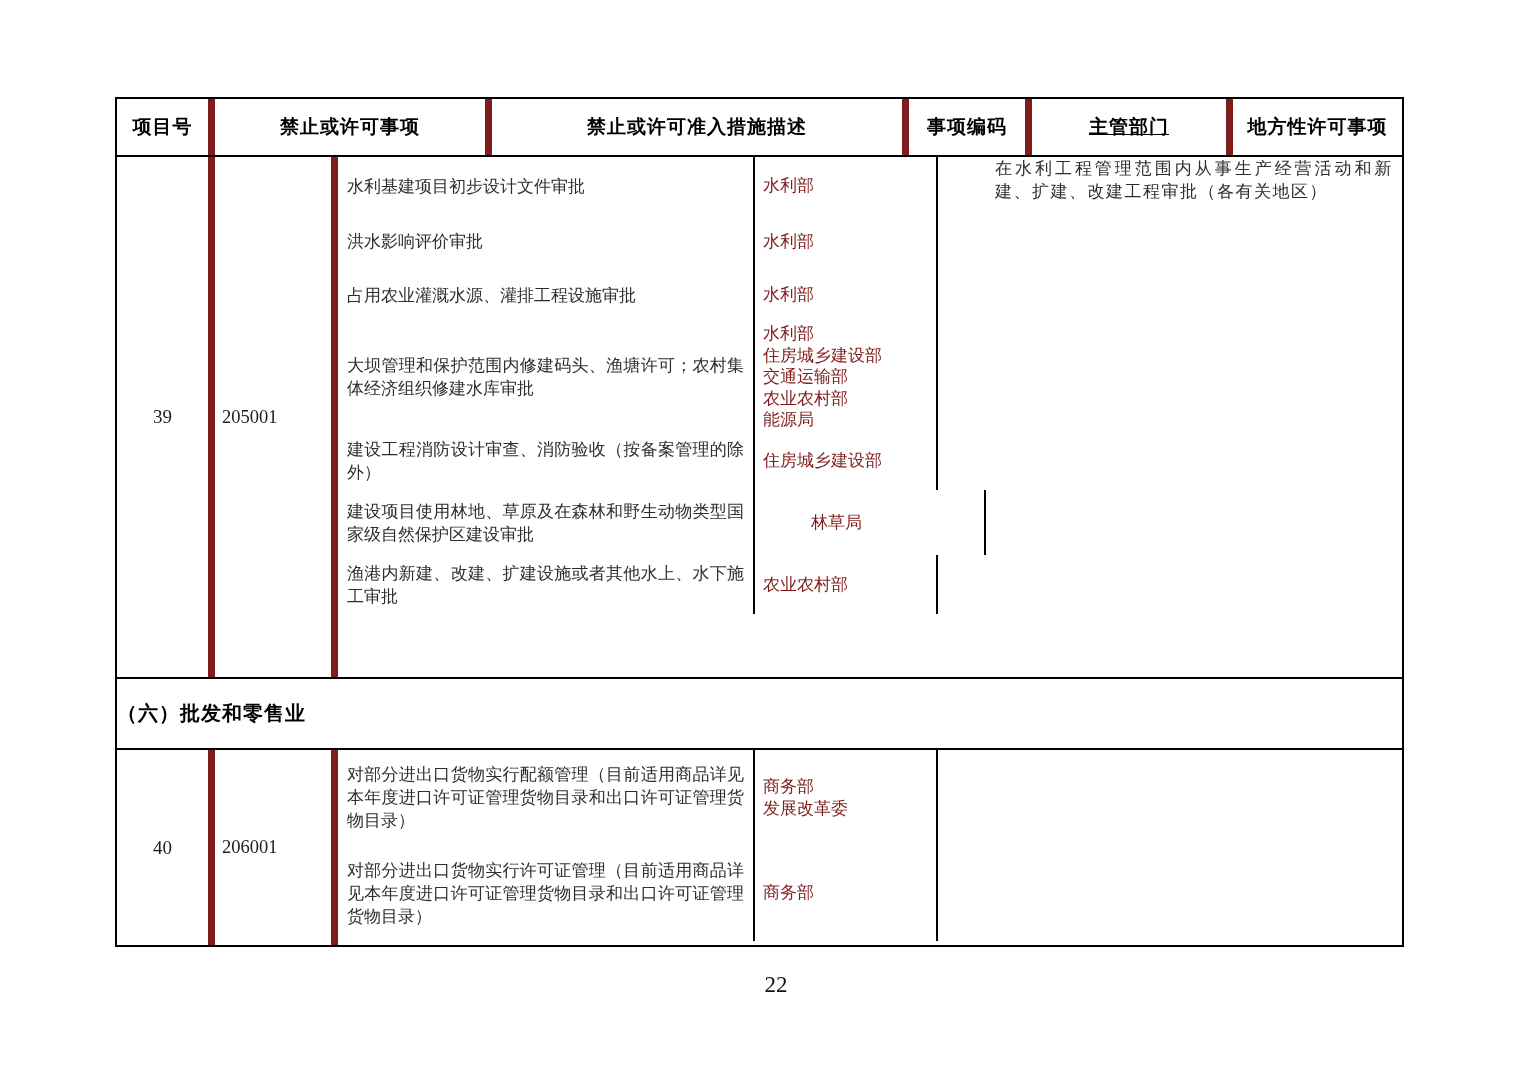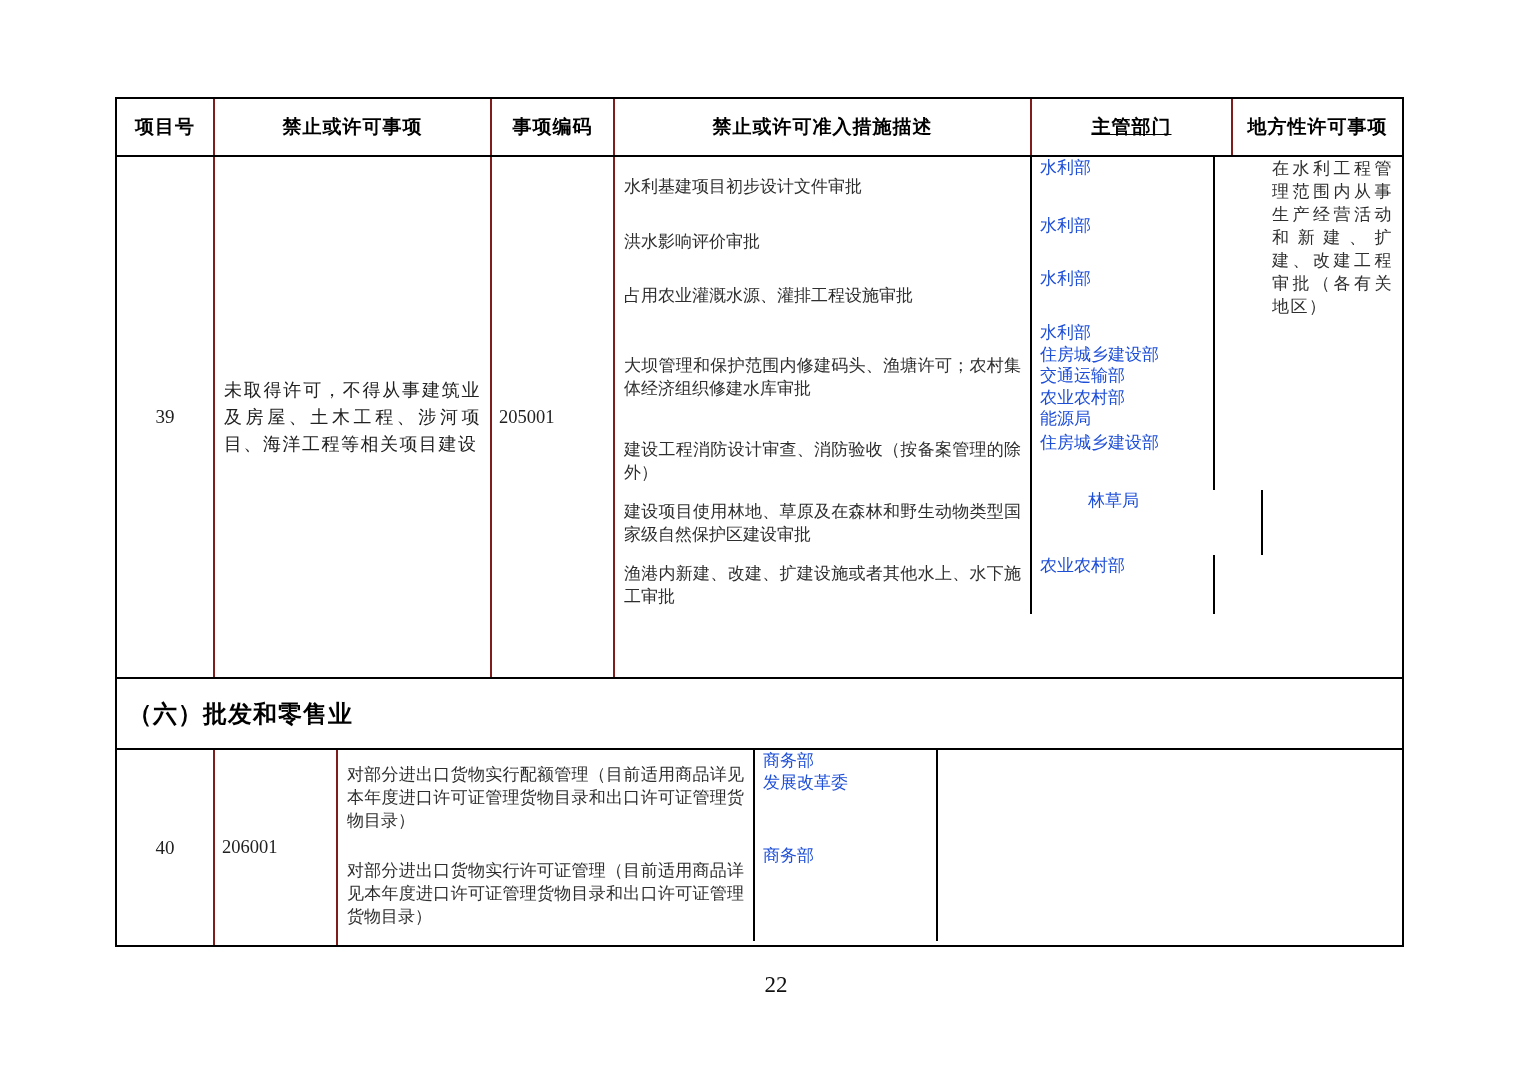--- a/index.html
+++ b/index.html
@@ -19,21 +19,21 @@
     flex-direction: column;
     background: #fff;
   }
   .tr { display: flex; flex: none; }
   .header-row { height: 58px; border-bottom: 2px solid #000; }
   .th {
     display: flex; align-items: center; justify-content: center;
     font-weight: bold; font-size: 19px; color: #000;
     letter-spacing: 1px;
   }
-  .cell { border-right: 2px solid #7f1d1d; }
+  .cell { border-right: 7px solid #7f1d1d; }
   .last { border-right: none; }
   .c1 { width: 98px;  flex: none; }
   .c2 { width: 277px; flex: none; }
   .c3 { width: 123px; flex: none; }
   .c4 { width: 417px; flex: none; }
   .c5 { width: 201px; flex: none; text-decoration: underline; }
   .c6 { flex: 1 1 auto; }
   .body-row { border-bottom: 2px solid #000; }
   .body-row:last-child { border-bottom: none; }
   .center-cell {
@@ -60,65 +60,61 @@
     border-right: 2px solid #000;
     display: flex; align-items: center;
     font-size: 17px; line-height: 23px;
     padding: 0 9px;
     color: #2e2e2e;
   }
   .m-desc .jtext { text-align: justify; text-justify: inter-character; width: 100%; }
   .m-dept {
     width: 183px; flex: none;
     border-right: 2px solid #000;
-    display: flex; flex-direction: column; justify-content: flex-start;
+    display: flex; flex-direction: column; justify-content: center;
     font-size: 17px; line-height: 21.5px;
     padding: 0 8px;
-    color: #1d4ed8;
+    color: #7f1d1d;
   }
   .local-cell {
     display: flex; align-items: flex-start;
     font-size: 17px; line-height: 23px;
     padding: 0 9px;
     color: #2e2e2e;
   }
   .section-row {
     height: 71px;
     border-bottom: 2px solid #000;
     display: flex; align-items: center;
-    font-weight: bold; font-size: 24px; color: #000;
-    padding-left: 11px;
+    font-weight: bold; font-size: 20px; color: #000;
     letter-spacing: 1px;
   }
   .page-number {
     position: absolute;
     left: 16px; top: 972px; width: 100%;
     text-align: center;
     font-size: 23px; color: #111;
   }
 </style>
 </head>
 <body>
 
 <div class="doc-table">
 
   <div class="tr header-row">
     <div class="th cell c1">项目号</div>
     <div class="th cell c2">禁止或许可事项</div>
+    <div class="th cell c4">禁止或许可准入措施描述</div>
     <div class="th cell c3">事项编码</div>
-    <div class="th cell c4">禁止或许可准入措施描述</div>
     <div class="th cell c5">主管部门</div>
     <div class="th cell c6 last">地方性许可事项</div>
   </div>
 
   <div class="tr body-row" style="height:522px;">
     <div class="cell c1 center-cell">39</div>
-    <div class="cell c2 item-cell">
-      <div class="jtext">未取得许可，不得从事建筑业及房屋、土木工程、涉河项目、海洋工程等相关项目建设</div>
-    </div>
     <div class="cell c3 code-cell">205001</div>
     <div class="measures-wrap">
       <div class="m-subrow" style="height:58px;">
         <div class="m-desc">
             <div class="jtext">水利基建项目初步设计文件审批</div>
           </div>
         <div class="m-dept">
             <span>水利部</span>
           </div>
       </div>

